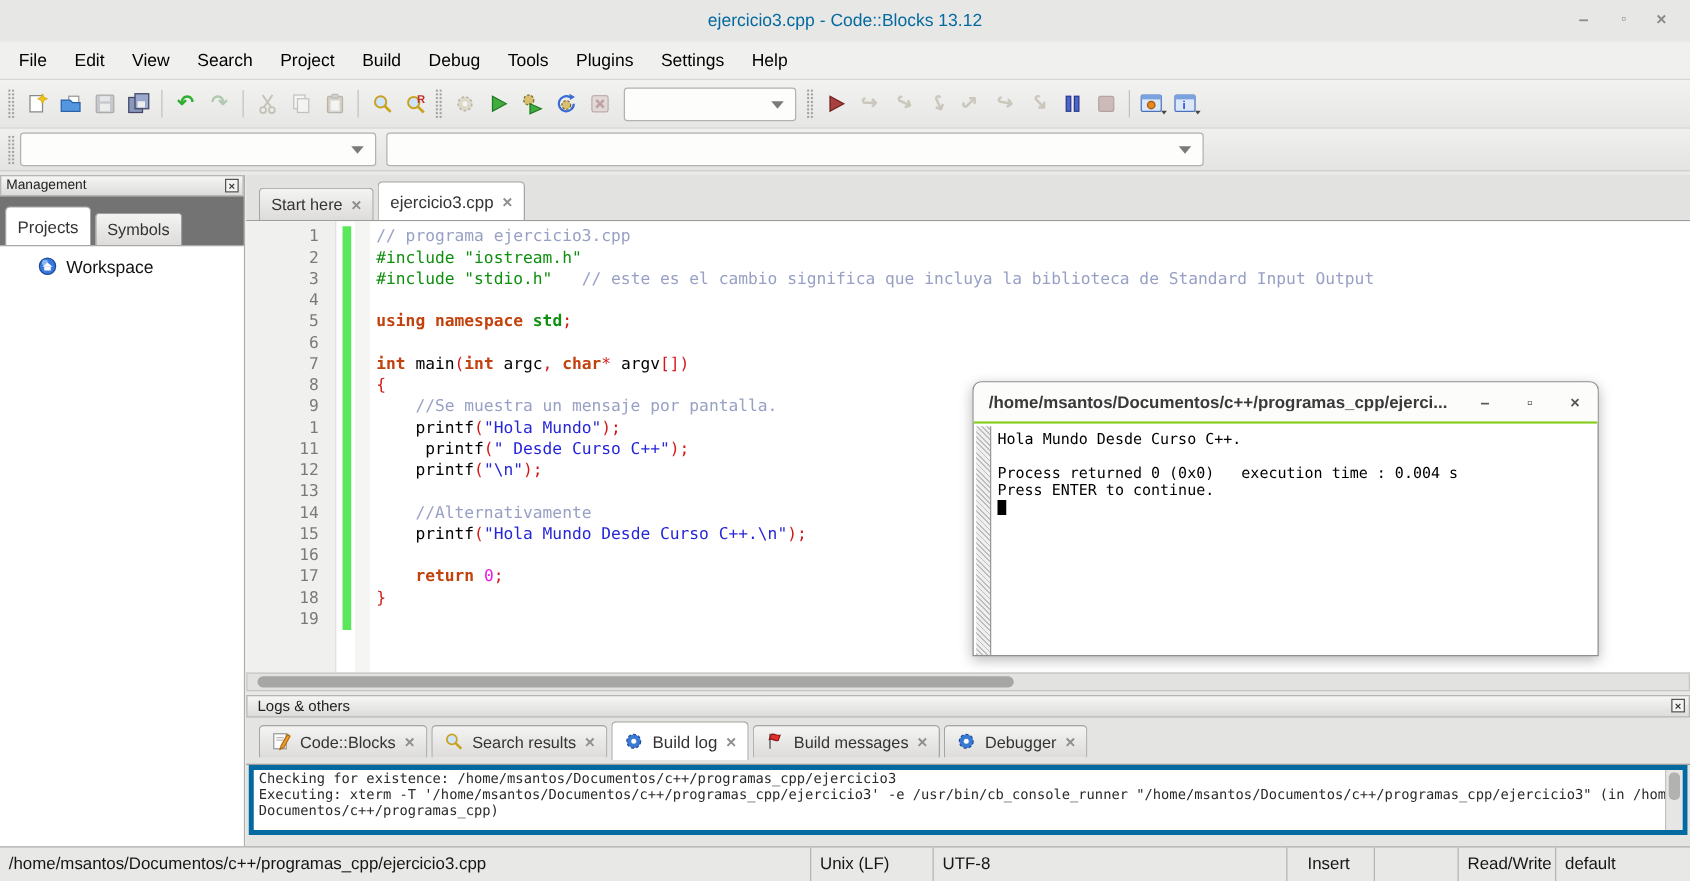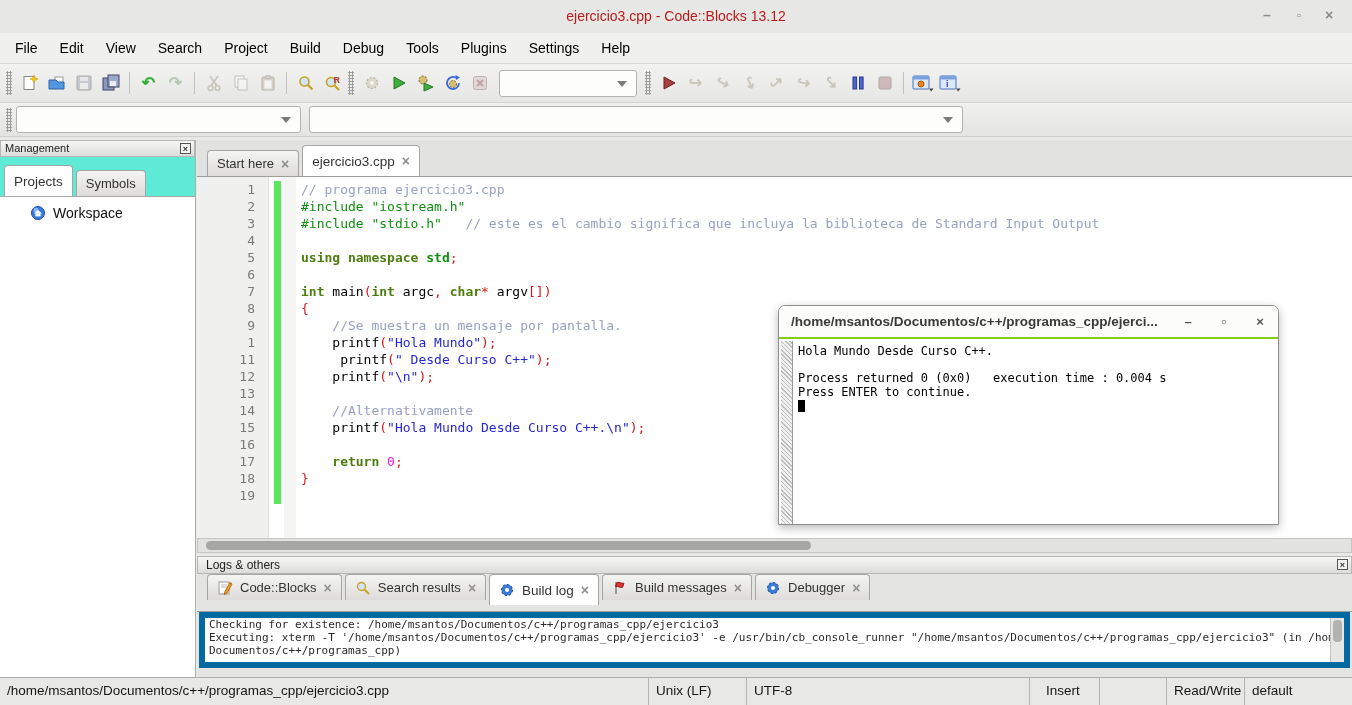--- a/index.html
+++ b/index.html
@@ -3,21 +3,21 @@
 <meta charset="utf-8">
 <style>
   html,body{margin:0;padding:0}
   body{width:1352px;height:705px;position:relative;overflow:hidden;
        background:#e9e9e7;font-family:"Liberation Sans",sans-serif;
        -webkit-font-smoothing:antialiased}
   .abs{position:absolute}
 
   
   #titlebar{left:0;top:0;width:1352px;height:33px;background:#e7e7e5;border-bottom:1px solid #d2d2d0;}
-  #window-title{width:100%;text-align:center;line-height:33px;font-size:14px;color:#b91c1c}
+  #window-title{width:100%;text-align:center;line-height:33px;font-size:14px;color:#0369a1}
   .win-ctl{position:absolute;top:0;height:33px;width:30px;text-align:center;line-height:31px;color:#8a8a88;font-size:14px;font-weight:bold}
   #btn-min{right:70px}#btn-max{right:38px;font-size:11px}#btn-close{right:8px}
 
   
   #menubar{left:0;top:33px;width:1352px;height:31px;background:#f0f0ee;border-bottom:1px solid #d6d6d4;display:flex;align-items:center;padding-left:4px;box-sizing:border-box}
   .menu-item{padding:0 11px;font-size:14px;color:#000000;line-height:30px}
 
   
   #toolbar1{left:0;top:64px;width:1352px;height:39px;background:linear-gradient(#f2f2f0,#e6e6e4);border-bottom:1px solid #d4d4d2;display:flex;align-items:center;box-sizing:border-box;padding-left:4px}
   #toolbar2{left:0;top:103px;width:1352px;height:34px;background:linear-gradient(#f0f0ee,#e4e4e2);border-bottom:1px solid #cfcfcd;display:flex;align-items:center;box-sizing:border-box;padding-left:4px}
@@ -28,61 +28,61 @@
   .g-ch{font-size:16px;font-weight:bold;line-height:18px}
   .combo{height:25px;background:#fdfdfc;border:1px solid #b2b2b0;border-radius:3px;position:relative}
   .combo .arr{position:absolute;right:9px;top:10px;width:0;height:0;border-left:5px solid transparent;border-right:5px solid transparent;border-top:6px solid #7a7a78}
   #target-combo{width:136px;margin:0 6px}
   .combo-val{font-size:13px;line-height:24px;padding-left:6px;color:#222}
 
   
   #mgmt{left:0;top:140px;width:196px;height:537px;background:#e4e4e2;border-right:1px solid #aeaeac;box-sizing:border-box}
   #mgmt-header{position:relative;height:17px;background:linear-gradient(#f6f6f4,#dcdcda);border:1px solid #b6b6b4;font-size:11px;color:#222;line-height:15px;padding-left:4px;box-sizing:border-box}
   .close-box{position:absolute;right:3px;top:2px;width:11px;height:11px;border:1px solid #555;background:#f4f4f2;font-size:9px;line-height:10px;text-align:center;color:#333;font-weight:bold;box-sizing:border-box}
-  #mgmt-tabs{height:39px;display:flex;align-items:flex-end;padding-left:4px;background:#5eead4}
+  #mgmt-tabs{height:39px;display:flex;align-items:flex-end;padding-left:4px;background:#737373}
   #mgmt-tree{background:#fff;height:481px;border-top:1px solid #a8a8a6}
   .tree-item{display:flex;align-items:center;gap:7px;padding:8px 0 0 30px;font-size:14px;color:#111}
 
   
   .tab{display:inline-flex;align-items:center;gap:7px;padding:0 9px;height:26px;background:linear-gradient(#f4f4f2,#dddcda);border:1px solid #a5a5a3;border-bottom:none;border-radius:4px 4px 0 0;margin-right:3px;color:#333;font-size:13px;position:relative;z-index:1;box-sizing:border-box}
   .tab.active{background:#fff;height:31px;z-index:3;font-size:13.5px}
   .tab .x{color:#8f8f8d;font-weight:bold;font-size:14px;line-height:12px}
 
   
   #editor{left:197px;top:140px;width:1155px;height:416px}
   #ed-tabbar{position:absolute;left:0;top:0;width:1155px;height:37px;display:flex;align-items:flex-end;padding-left:10px;border-bottom:1px solid #9d9d9b;box-sizing:border-box;background:#e2e2e0}
   #ed-body{position:absolute;left:0;top:37px;width:1155px;height:361px;background:#fff;overflow:hidden}
   #gutter{position:absolute;left:0;top:0;width:72px;height:361px;background:#f0f0ee;border-right:1px solid #e0e0de;box-sizing:border-box;padding-top:4px;text-align:right}
   .gut-n{height:17px;line-height:17px;font-family:"DejaVu Sans Mono",monospace;font-size:13px;color:#7a7a78;padding-right:13px}
   #changebar{position:absolute;left:77px;top:4px;width:7px;height:323px;background:#5ce65c}
   #foldmargin{position:absolute;left:87px;top:0;width:12px;height:361px;background:#f5f5f3}
   #code{position:absolute;left:104px;top:4px;right:0}
   .code-line{height:17px;line-height:17px;font-family:"DejaVu Sans Mono",monospace;font-size:13px;white-space:pre}
-  .tk-cmt{color:#98a0c4}.tk-pre{color:#0f8f0f}.tk-kw{color:#4d7c0f;font-weight:bold}
+  .tk-cmt{color:#98a0c4}.tk-pre{color:#0f8f0f}.tk-kw{color:#c2410c;font-weight:bold}
   .tk-kwg{color:#0f8f0f;font-weight:bold}.tk-str{color:#2626d8}.tk-num{color:#e818e8}
   .tk-op{color:#d41818}.tk-pln{color:#000}
   #hscroll{position:absolute;left:0;top:398px;width:1155px;height:15px;background:#e2e2e0;border:1px solid #c6c6c4;box-sizing:border-box}
   #hscroll .thumb{position:absolute;left:8px;top:2px;width:605px;height:9px;background:#a6a6a4;border-radius:5px}
 
   
   #term{left:778px;top:305px;width:501px;height:220px;background:#fff;border:1px solid #8f8f8d;border-radius:7px 7px 0 0;box-shadow:0 3px 10px rgba(0,0,0,.28);box-sizing:border-box}
   #term-title{height:31px;background:#fcfcfb;border-bottom:2px solid #84cc16;border-radius:6px 6px 0 0;display:flex;align-items:center}
   #term-title-text{flex:1;font-size:13.5px;font-weight:bold;color:#3a3a3a;padding-left:12px;white-space:nowrap;overflow:hidden}
   .term-ctl{width:36px;text-align:center;color:#555;font-size:13px;font-weight:bold}
   #term-body{position:relative;height:187px}
   #term-scrollstrip{position:absolute;left:2px;top:2px;width:11px;height:183px;background:repeating-linear-gradient(45deg,#bdbdbd 0 1px,#efefef 1px 3px);border-right:1px solid #999}
   #term-lines{position:absolute;left:19px;top:6px;right:2px}
   .term-line{font-family:"DejaVu Sans Mono",monospace;font-size:12px;line-height:13.5px;color:#000;white-space:pre;min-height:13.5px}
   #term-cursor{display:inline-block;width:7px;height:12px;background:#000;vertical-align:middle}
 
   
   #logs{left:197px;top:556px;width:1155px;height:121px;background:#e4e4e2}
   #logs-header{position:relative;height:18px;background:linear-gradient(#f6f6f4,#dcdcda);border:1px solid #b6b6b4;font-size:12px;color:#222;line-height:16px;padding-left:8px;box-sizing:border-box}
-  #logs-tabbar{height:38px;display:flex;align-items:flex-start;padding-left:10px;border-bottom:1px solid #9d9d9b;box-sizing:border-box}
-  #logs-content{position:relative;margin:0 2px;background:#fff;border:6px solid #0369a1;height:56px;box-sizing:border-box;overflow:hidden}
+  #logs-tabbar{height:38px;display:flex;align-items:center;padding-left:10px;border-bottom:1px solid #9d9d9b;box-sizing:border-box}
+  #logs-content{position:relative;margin:0 2px;background:#fff;border:4px solid #0369a1;height:56px;box-sizing:border-box;overflow:hidden}
   .log-line{font-family:"DejaVu Sans Mono",monospace;font-size:11px;line-height:13px;color:#2a2a2a;white-space:pre;padding-left:4px}
   #logs-vscroll{position:absolute;right:0;top:0;width:13px;height:54px;background:#e6e6e4;border-left:1px solid #c2c2c0}
   #logs-vscroll .thumb{position:absolute;left:2px;top:2px;width:9px;height:22px;background:#b2b2b0;border-radius:4px}
 
   
   #statusbar{left:0;top:677px;width:1352px;height:28px;background:#e8e8e6;border-top:1px solid #aeaeac;box-sizing:border-box}
   .status-cell{position:absolute;top:0;height:27px;line-height:26px;font-size:13.5px;color:#161616;padding-left:7px;box-sizing:border-box;border-left:1px solid #b4b4b2;white-space:nowrap;overflow:hidden}
   .status-cell:first-child{border-left:none}
 
   svg{display:block}

